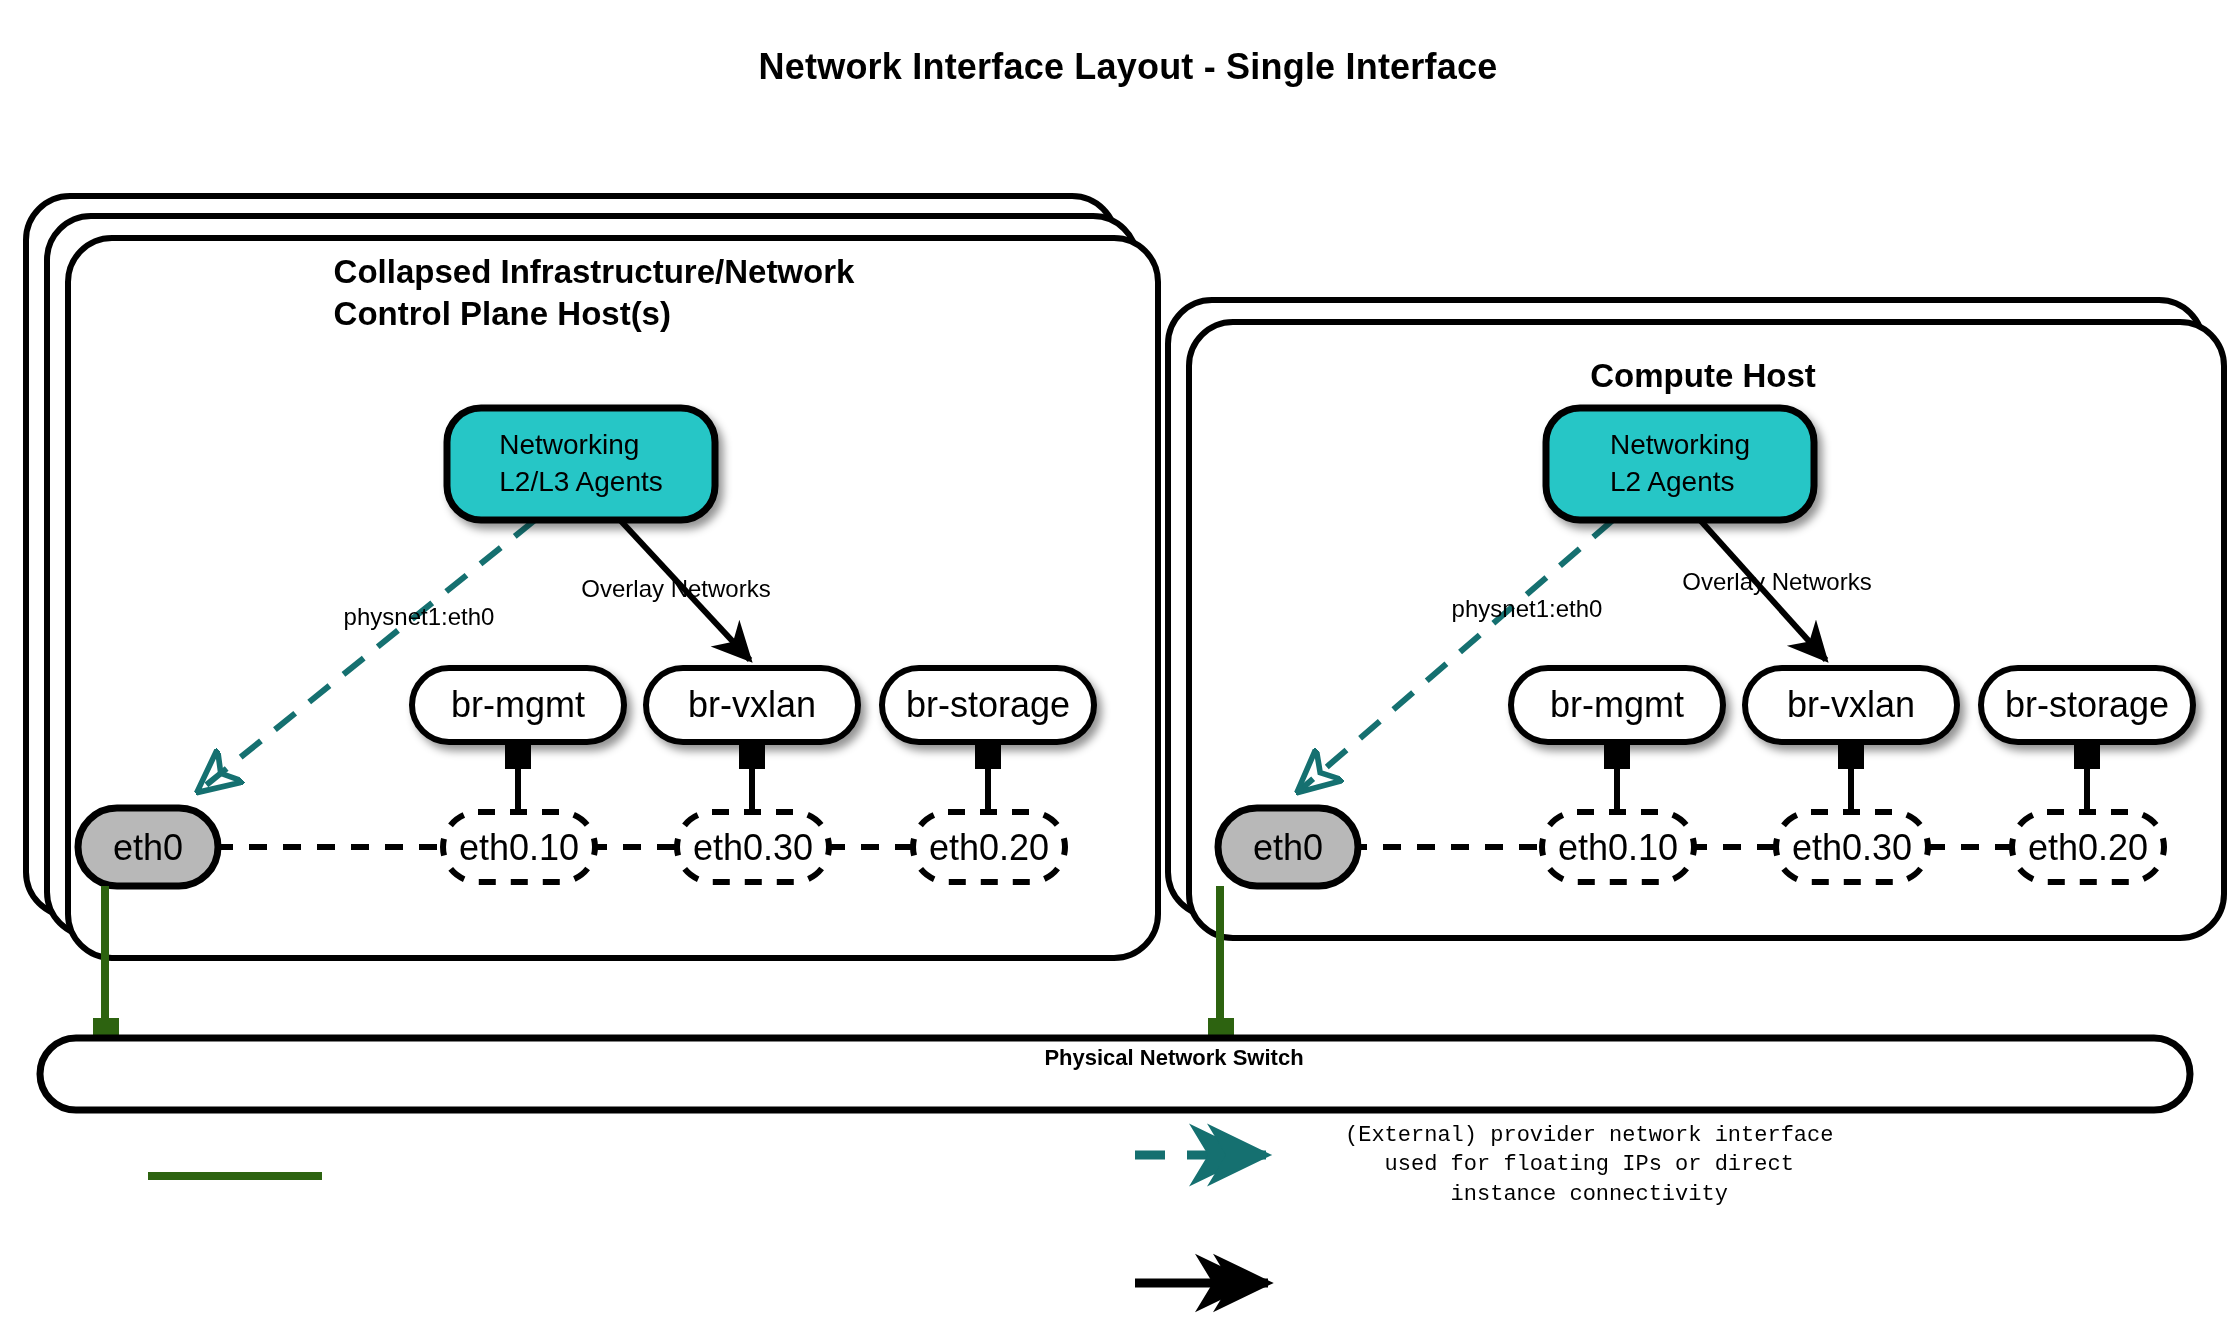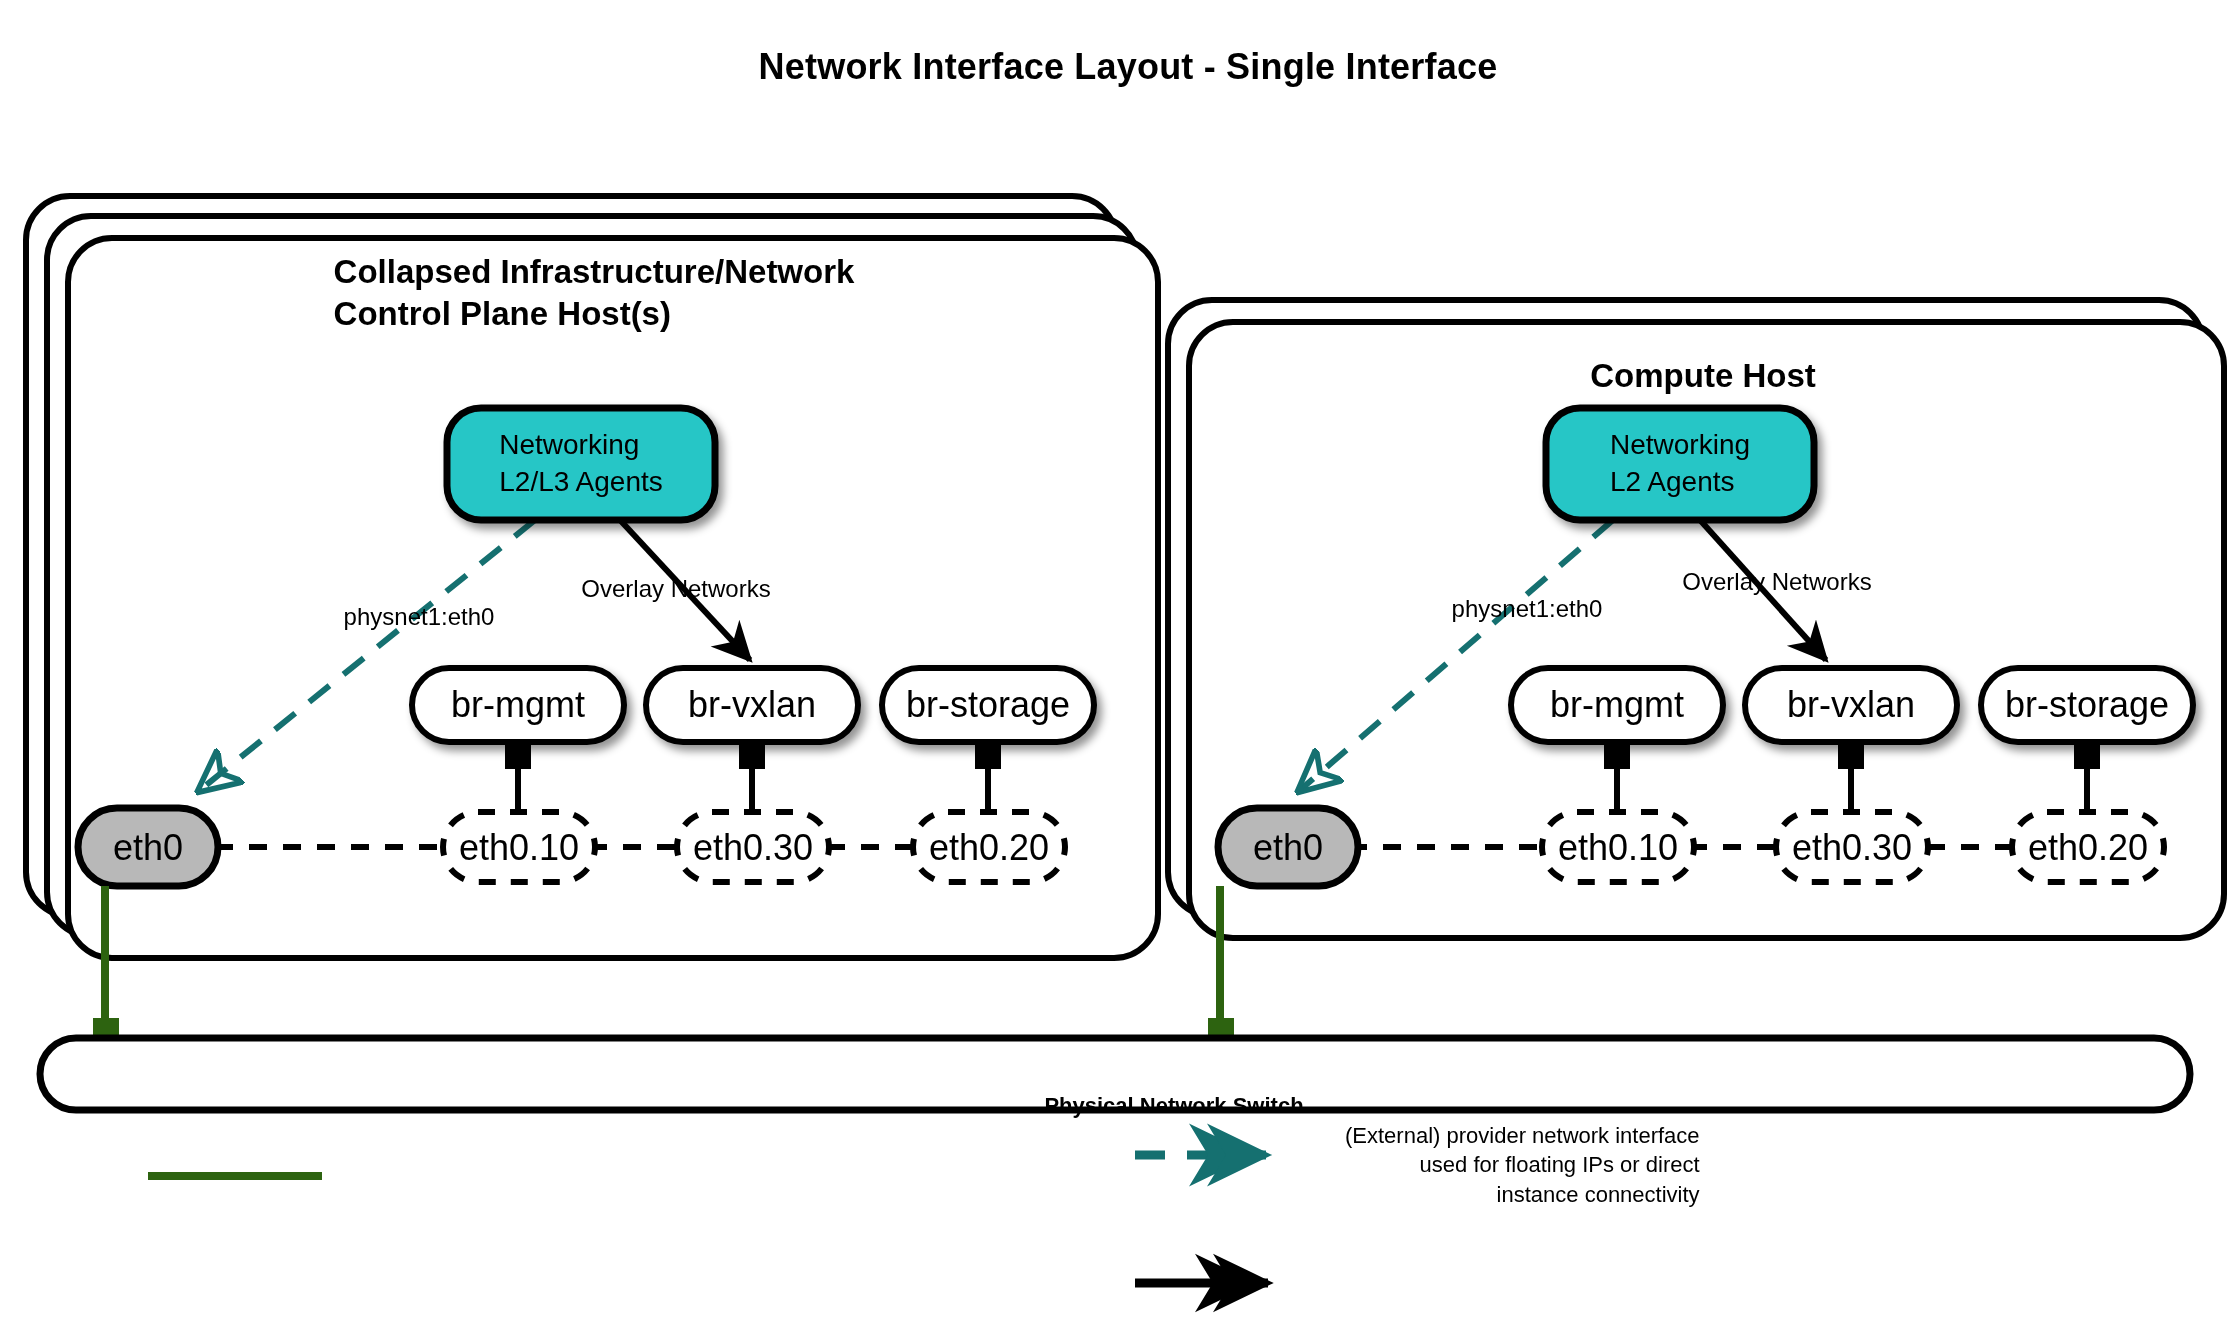--- a/index.html
+++ b/index.html
@@ -17,22 +17,22 @@
             overflow:visible;}
 
   
   .lbl{position:absolute;white-space:pre;
        transform:translate(-50%,-50%);pointer-events:none;}
   .host-title{font-size:33px;font-weight:bold;line-height:1.26;}
   .agent-text{font-size:28px;line-height:1.32;}
   .node-text{font-size:36px;}
   .edge-text{font-size:24px;}
   .switch-text{font-size:22px;font-weight:bold;}
-  .legend-text{font-size:22px;line-height:1.33;text-align:right;
-               transform:none;white-space:pre-line;}
+  .legend-text{font-size:22px;line-height:1.33;text-align:center;
+               transform:none;white-space:pre-line;font-family:Liberation Mono, monospace;}
 </style>
 </head>
 <body>
 
 <div id="diagram-root">
 
   <div class="title">Network Interface Layout - Single Interface</div>
 
   <svg class="layer" viewBox="0 0 2228 1340">
     <defs>
@@ -169,19 +169,19 @@
   <div class="lbl node-text" style="left:1617px;top:705px;">br-mgmt</div>
   <div class="lbl node-text" style="left:1851px;top:705px;">br-vxlan</div>
   <div class="lbl node-text" style="left:2087px;top:705px;">br-storage</div>
 
   <div class="lbl node-text" style="left:1618px;top:848px;">eth0.10</div>
   <div class="lbl node-text" style="left:1852px;top:848px;">eth0.30</div>
   <div class="lbl node-text" style="left:2088px;top:848px;">eth0.20</div>
 
   <div class="lbl node-text" style="left:1288px;top:848px;">eth0</div>
 
-  <div class="lbl switch-text" style="left:1174px;top:1058px;margin-top:48px;">Physical Network Switch</div>
+  <div class="lbl switch-text" style="left:1174px;top:1058px;">Physical Network Switch</div>
 
   <div class="legend-text" style="position:absolute;left:1345px;top:1121px;">(External) provider network interface
 used for floating IPs or direct
 instance connectivity</div>
 
 </div>
 
 </body></html>

